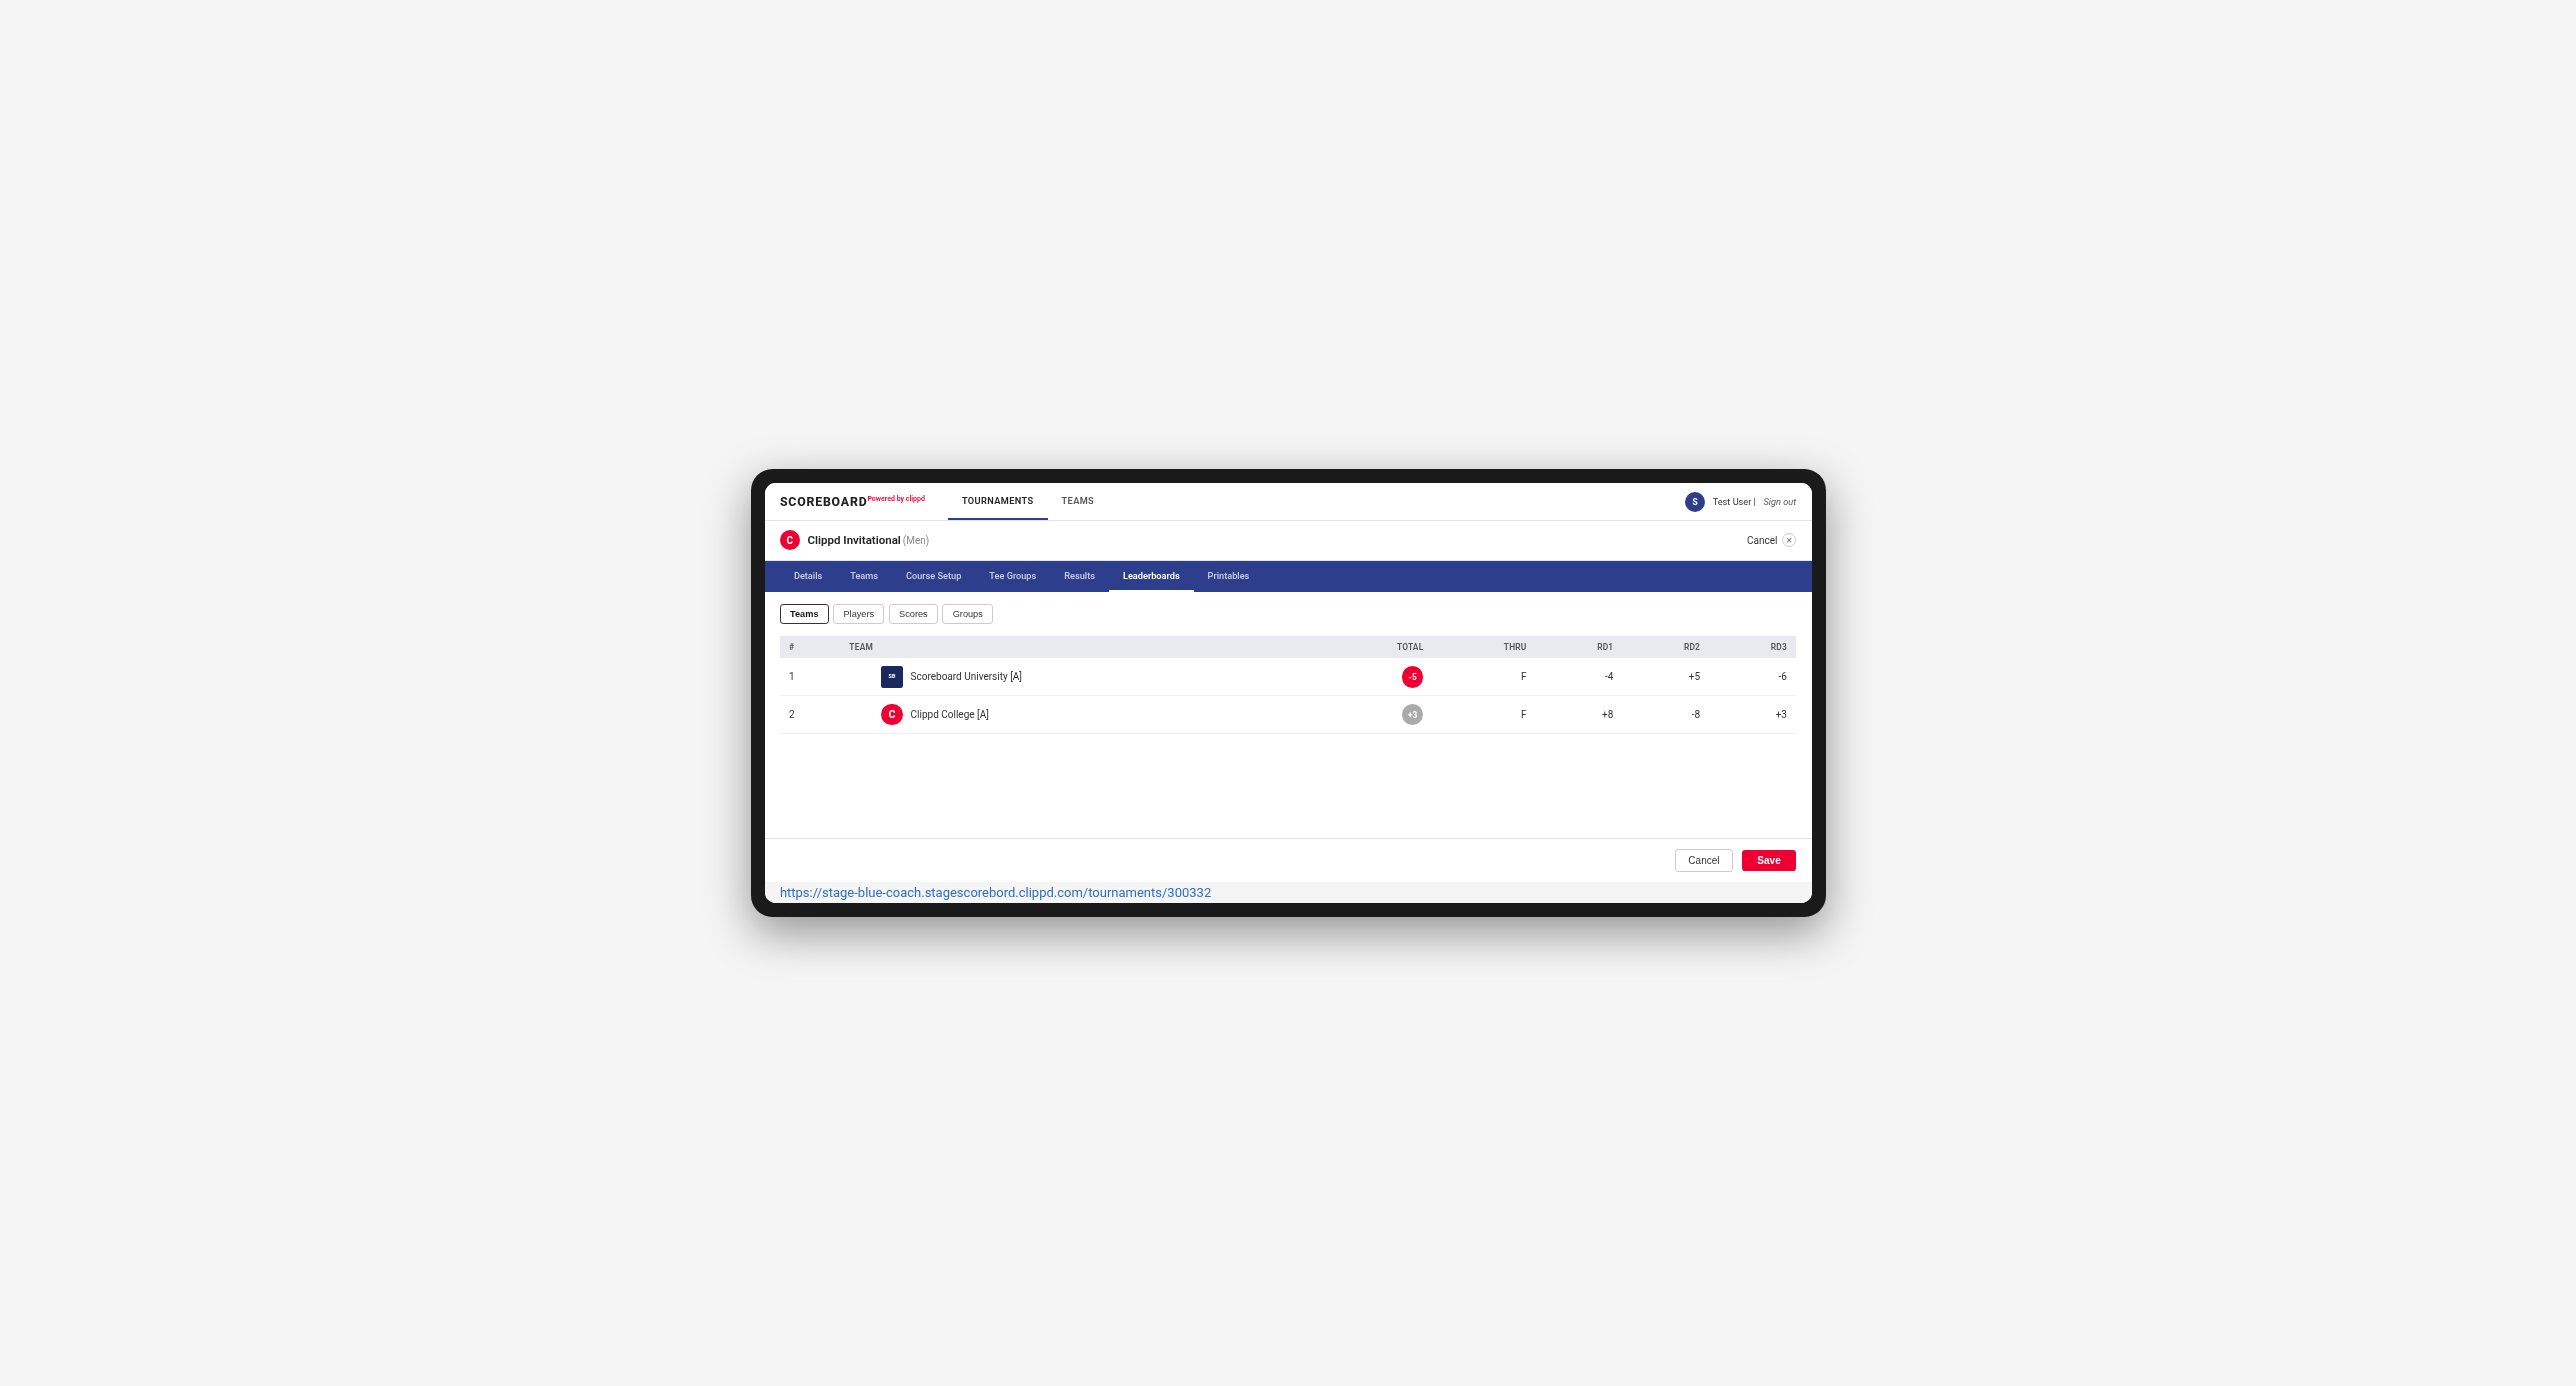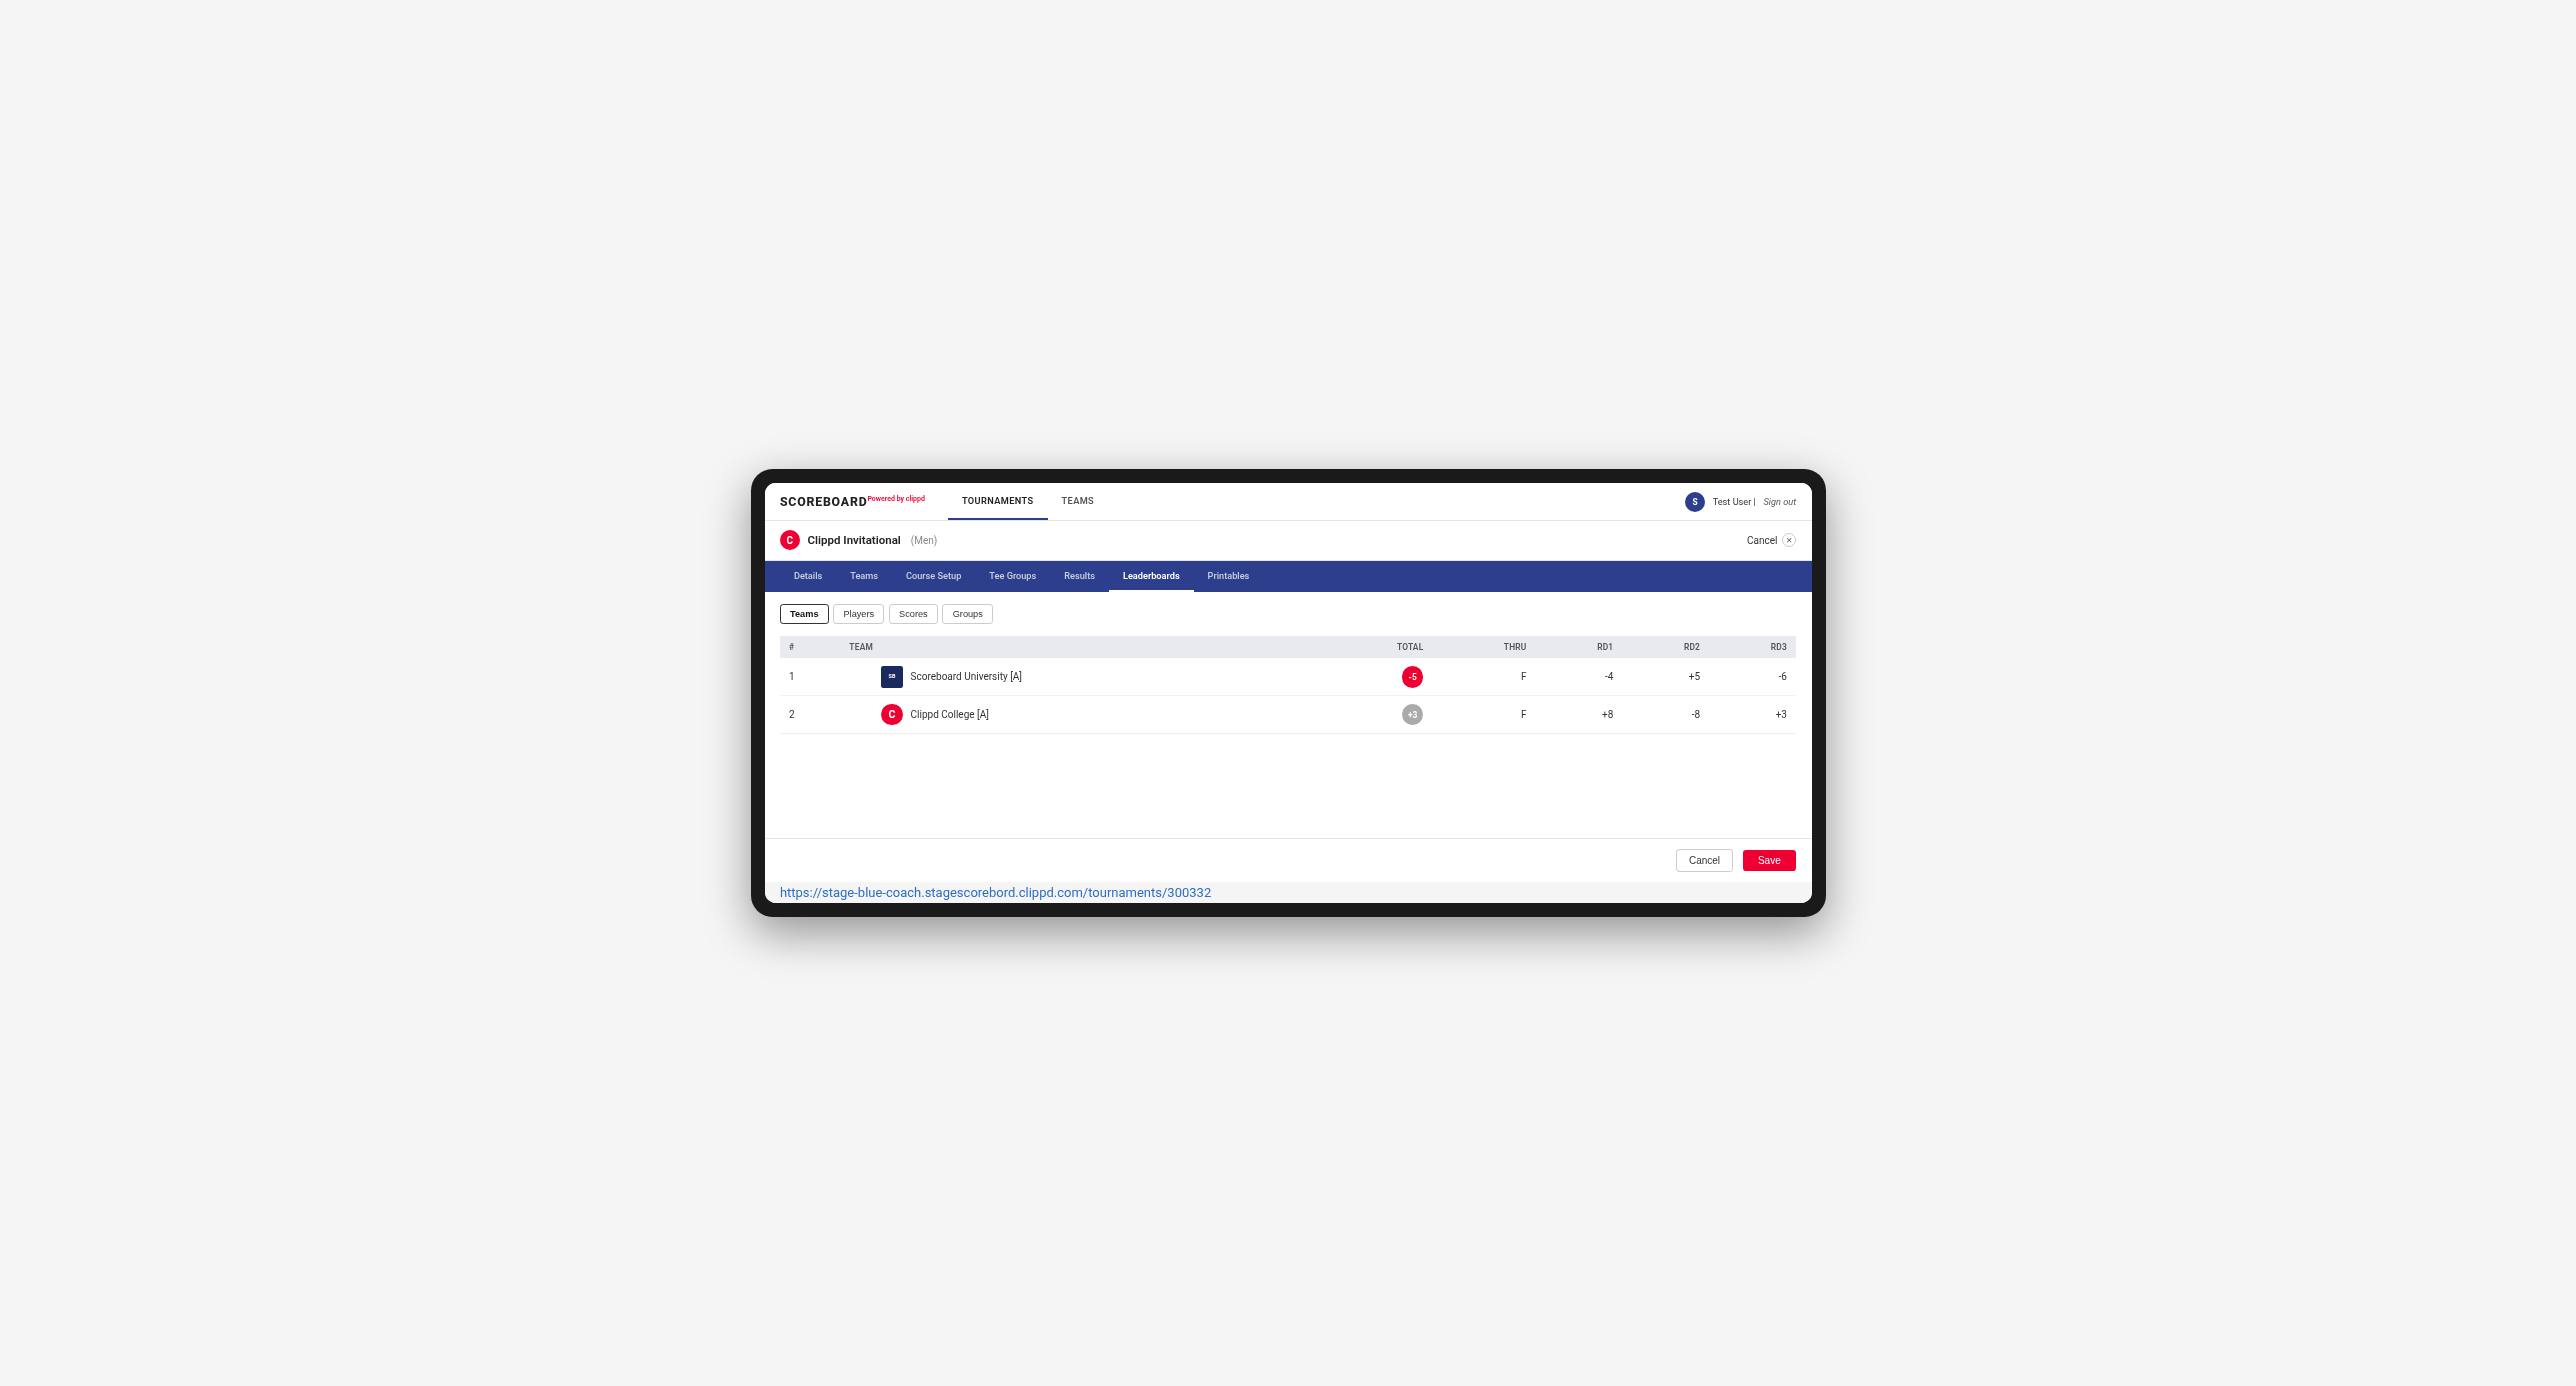--- a/index.html
+++ b/index.html
@@ -142,21 +142,21 @@
       margin-right: 7.7px;
     }
     .tournament-name {
       font-size: 11.5px;
       font-weight: 600;
       color: #222;
     }
     .tournament-gender {
       font-size: 10px;
       color: #888;
-      margin-left: 10px;
+      margin-left: 2px;
     }
     .cancel-btn {
       margin-left: auto;
       display: flex;
       align-items: center;
       gap: 4.6px;
       font-size: 10px;
       color: #333;
       cursor: pointer;
     }
@@ -329,21 +329,21 @@
       cursor: pointer;
     }
     .footer-save {
       padding: 5.4px 15.4px;
       font-size: 10px;
       color: #fff;
       background: #e03;
       border: none;
       border-radius: 3.1px;
       cursor: pointer;
-      font-weight: 400;
+      font-weight: 700;
     }
     .status-bar {
       background: #f5f5f5;
       padding: 3.1px 15.4px;
       font-size: 13px;
       color: #2c6fc4;
     }
   </style>
 </head>
 <body>

